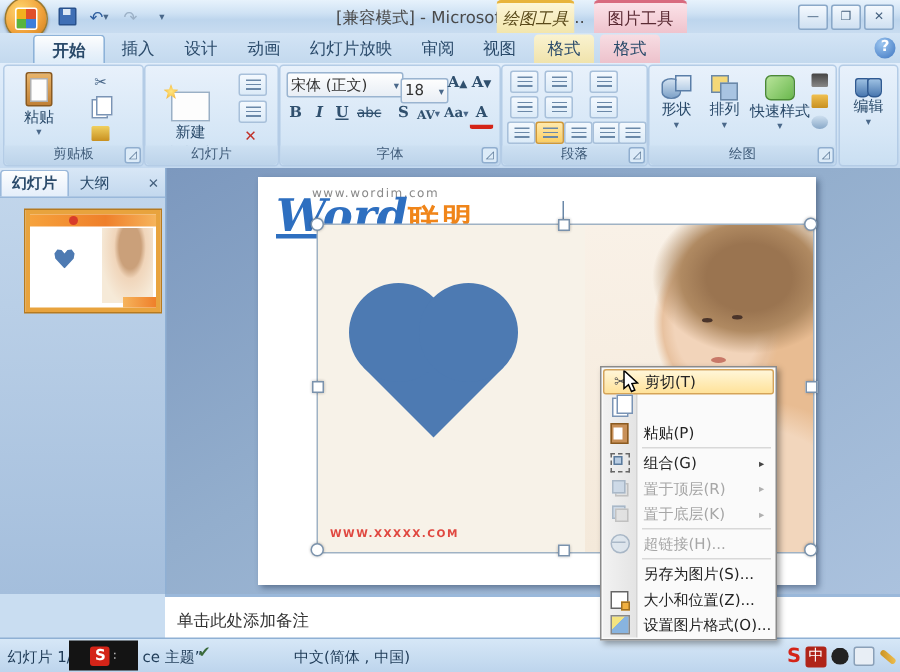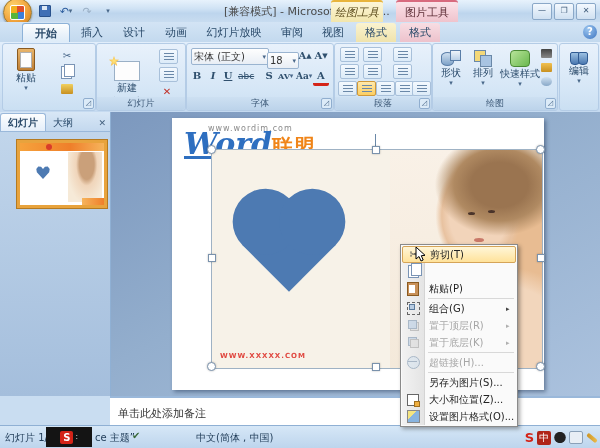--- a/index.html
+++ b/index.html
@@ -253,20 +253,21 @@
       <div class="abs bigbtn" style="left:6px;top:4px;width:34px;">
         <span class="clip-ic"></span>
         <span>粘贴</span>
         <span class="caret">▾</span>
       </div>
       <div class="abs mini" style="left:56px;top:4px;">
           <span>✂</span>
         </div>
       <div class="abs" style="left:58px;top:22px;"><span class="i-copy" style="display:inline-block;"></span></div>
       <div class="abs" style="left:58px;top:40px;width:12px;height:10px;background:linear-gradient(#f0d060,#c89020);border-radius:1px;"></div>
+      <div class="glabel">剪贴板</div>
       <div class="launcher">◿</div>
     </div>
 
     <div class="abs rgroup" style="left:96px;width:88px;">
       <div class="abs bigbtn" style="left:8px;top:5px;width:44px;margin-top:12px;">
         <span class="newslide-ic"></span>
         <span>新建</span>
         <span style="display:flex;gap:2px;">幻灯片</span>
       </div>
       <div class="abs pbtn" style="left:62px;top:5px;">

